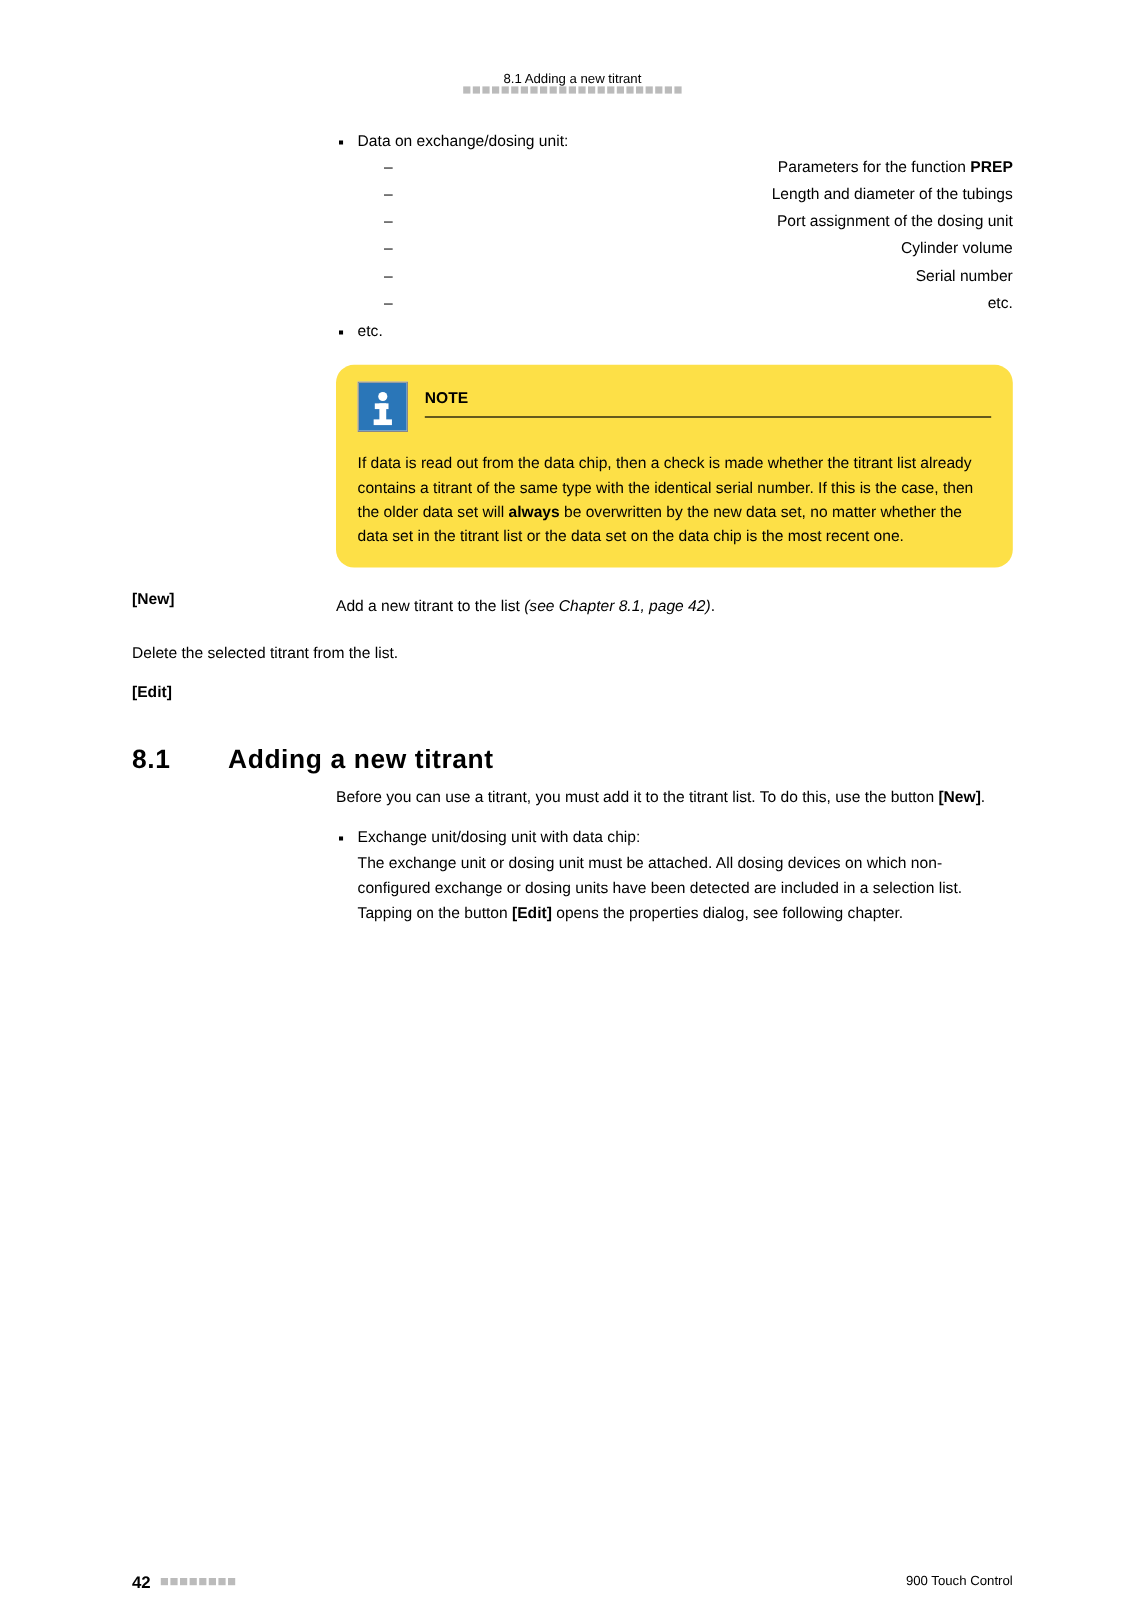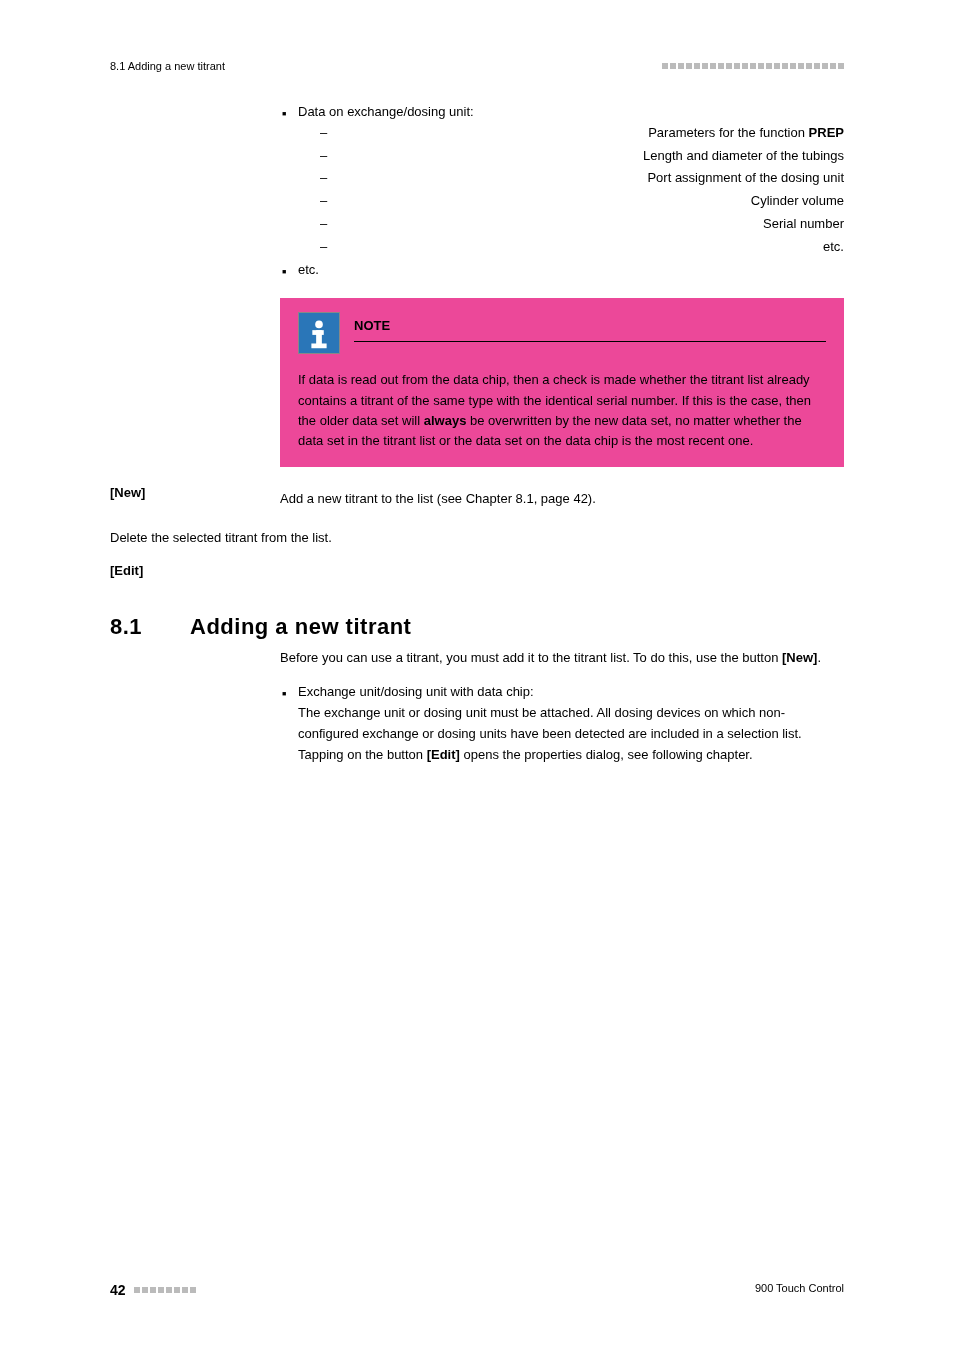--- a/index.html
+++ b/index.html
@@ -15,20 +15,21 @@
     box-sizing: border-box;
     padding: 60px 110px 40px 110px;
     position: relative;
   }
   .header {
     display: flex;
     justify-content: space-between;
     align-items: center;
     font-size: 11px;
     margin-bottom: 30px;
+    flex-direction: column;
   }
   .header-left {
     color: #000;
   }
   .header-right {
     display: flex;
     gap: 2px;
   }
   .dash-block {
     display: inline-block;
@@ -84,26 +85,27 @@
     line-height: 1.6;
     text-align: right;
   }
   ul.level2 > li::before {
     content: "–";
     position: absolute;
     left: 0;
     top: 0;
   }
   .note-box {
-    background: #ec4899;
+    background: #fde047;
     margin-top: 18px;
     margin-bottom: 18px;
     padding: 14px 18px 16px 18px;
     font-size: 13px;
     line-height: 1.55;
+    border-radius: 15px;
   }
   .note-header {
     display: flex;
     align-items: flex-start;
     margin-bottom: 16px;
   }
   .note-icon {
     width: 42px;
     height: 42px;
     flex: 0 0 auto;
@@ -126,45 +128,46 @@
     font-size: 13px;
     padding: 4px 0 4px 0;
     border-bottom: 1px solid #000;
     margin-bottom: 0;
   }
   .desc {
     font-size: 13px;
     line-height: 1.6;
     margin: 4px 0 14px 0;
   }
-  .italic { }
+  .italic { font-style: italic; }
   .bold { font-weight: bold; }
   .section-heading {
     display: flex;
     margin-top: 36px;
     margin-bottom: 8px;
   }
   .section-num {
     width: 80px;
     font-size: 22px;
     font-weight: 900;
     letter-spacing: 0.5px;
   }
   .section-title {
     font-size: 22px;
     font-weight: 900;
     letter-spacing: 0.5px;
   }
   .footer {
     position: absolute;
-    bottom: 52px;
+    bottom: 24px;
     left: 110px;
     right: 110px;
     display: flex;
     justify-content: space-between;
+    align-items: center;
     font-size: 11px;
   }
   .footer-left {
     display: flex;
     align-items: center;
     gap: 8px;
   }
   .page-num {
     font-size: 14px;
     font-weight: bold;

